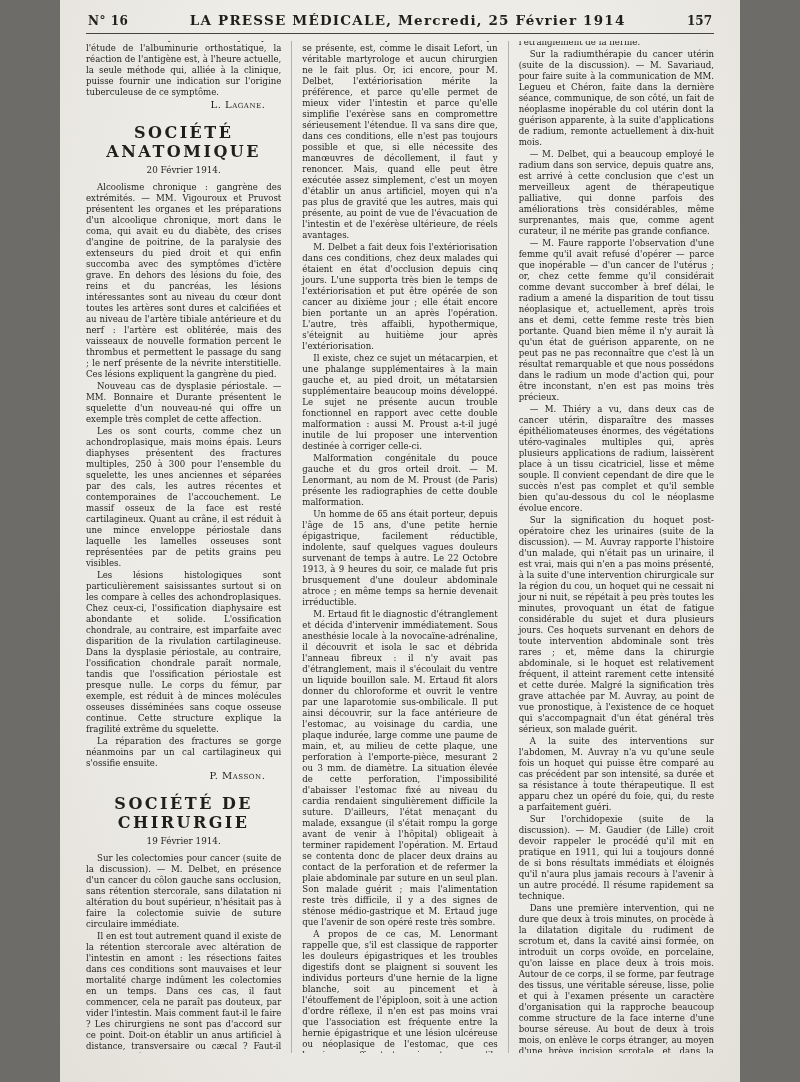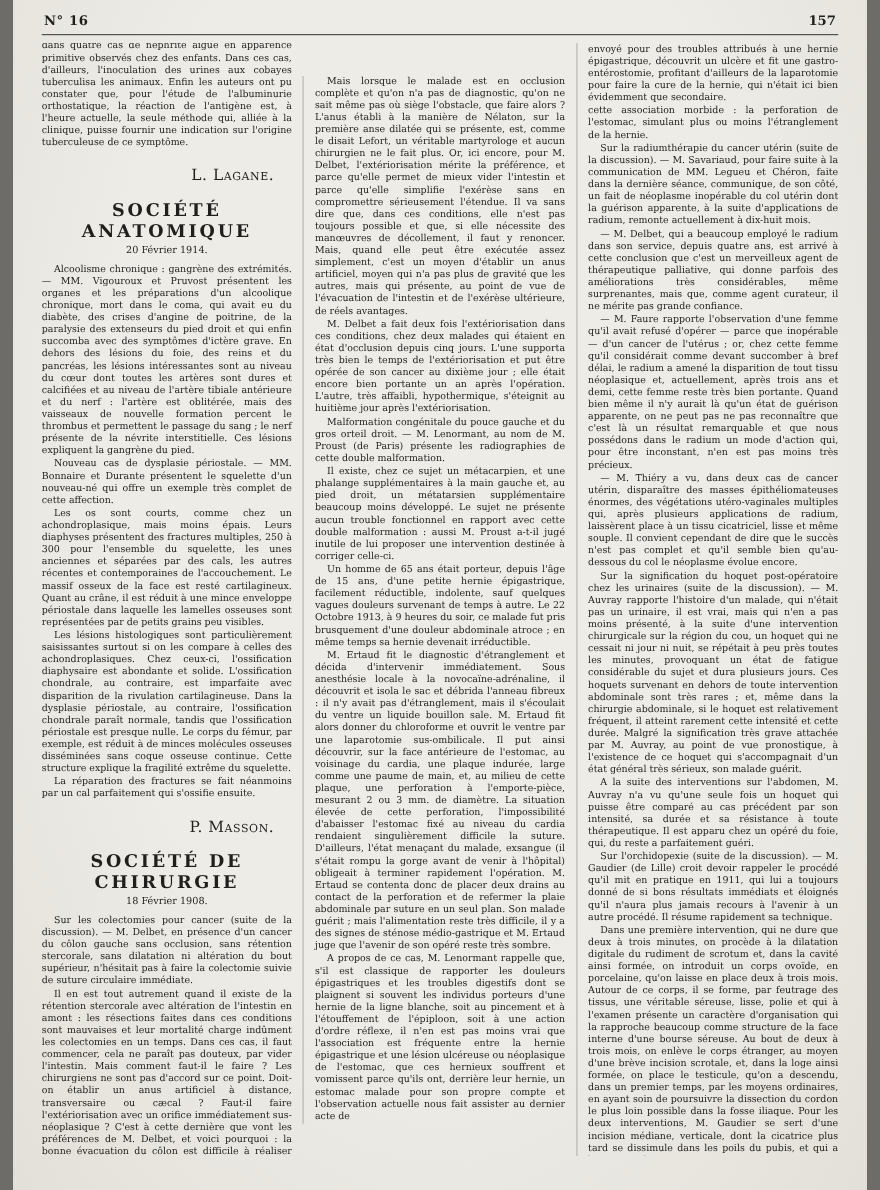--- a/index.html
+++ b/index.html
@@ -1,19 +1,19 @@
 <!DOCTYPE html>
 <html><head>
 <meta charset="utf-8">
 <style>
   * { box-sizing: border-box; }
   html, body { margin: 0; padding: 0; background: #6e6c68; }
   .page {
     position: relative;
-    width: 776px; height: 1082px;
+    width: 680px; height: 1082px;
     margin: 0 auto;
     background: #ebe9e3;
     background-image: radial-gradient(ellipse at 50% 38%, #eeece7 55%, #e2e0d8 100%);
     color: #201f1c;
     font-family: "DejaVu Serif", "Liberation Serif", serif;
     padding: 10px 26px 14px;
     overflow: hidden;
   }
   .masthead { display: flex; justify-content: space-between; align-items: baseline; padding: 2px 2px 0; }
   .issue  { font-size: 12px; font-weight: bold; letter-spacing: .5px; white-space: nowrap; }
@@ -23,54 +23,55 @@
   .cols { display: flex; height: 1012px; overflow: hidden; align-items: center; }
   .col { flex: 1 1 0; overflow: hidden; padding: 0 10px; }
   .col:first-child { padding-left: 0; }
   .col:last-child  { padding-right: 0; }
   .col + .col { border-left: 1px solid #b5b1a8; }
   p.body-p { margin: 0 0 1px; font-size: 8.6px; line-height: 1.28; text-align: justify; text-indent: 11px; }
   p.noindent { text-indent: 0; }
   .lead { font-weight: normal; }
   .section { margin: 13px 0 4px; font-size: 16px; font-weight: bold; letter-spacing: 2.5px; text-align: center; }
   .date { font-size: 8.8px; text-align: center; margin: 0 0 7px; }
-  .sig { font-size: 14px; text-align: right; padding-right: 16px; margin: 16px 0 5px; font-variant: small-caps; letter-spacing: .5px; }
+  .sig { font-size: 10px; text-align: right; padding-right: 16px; margin: 1px 0 5px; font-variant: small-caps; letter-spacing: .5px; }
 </style>
 </head>
 <body>
 
 <div class="page">
   <header class="masthead">
     <span class="issue">N° 16</span>
+    <span class="title">LA PRESSE MÉDICALE, Mercredi, 25 Février 1914</span>
     <span class="pageno">157</span>
   </header>
   <div class="rule"></div>
   <main class="cols">
       <div class="col">
         <p class="body-p noindent">euse, quelle que soit d'ailleurs la nature anatomique des lésions.</p>
         <p class="body-p">La réaction de l'antigène est également positive dans les cas de néphrites aiguës survenues chez des tuberculeux pulmonaires. Il en a été de même dans quatre cas de néphrite aiguë en apparence primitive observés chez des enfants. Dans ces cas, d'ailleurs, l'inoculation des urines aux cobayes tuberculisa les animaux. Enfin les auteurs ont pu constater que, pour l'étude de l'albuminurie orthostatique, la réaction de l'antigène est, à l'heure actuelle, la seule méthode qui, alliée à la clinique, puisse fournir une indication sur l'origine tuberculeuse de ce symptôme.</p>
         <div class="sig">L. Lagane.</div>
         <h2 class="section">SOCIÉTÉ ANATOMIQUE</h2>
         <div class="date">20 Février 1914.</div>
         <p class="body-p"><b class="lead">Alcoolisme chronique : gangrène des extrémités.</b> <span>— MM. Vigouroux et Pruvost présentent les organes et les préparations d'un alcoolique chronique, mort dans le coma, qui avait eu du diabète, des crises d'angine de poitrine, de la paralysie des extenseurs du pied droit et qui enfin succomba avec des symptômes d'ictère grave. En dehors des lésions du foie, des reins et du pancréas, les lésions intéressantes sont au niveau du cœur dont toutes les artères sont dures et calcifiées et au niveau de l'artère tibiale antérieure et du nerf : l'artère est oblitérée, mais des vaisseaux de nouvelle formation percent le thrombus et permettent le passage du sang ; le nerf présente de la névrite interstitielle. Ces lésions expliquent la gangrène du pied.</span></p>
         <p class="body-p"><b class="lead">Nouveau cas de dysplasie périostale.</b> <span>— MM. Bonnaire et Durante présentent le squelette d'un nouveau-né qui offre un exemple très complet de cette affection.</span></p>
         <p class="body-p">Les os sont courts, comme chez un achondroplasique, mais moins épais. Leurs diaphyses présentent des fractures multiples, 250 à 300 pour l'ensemble du squelette, les unes anciennes et séparées par des cals, les autres récentes et contemporaines de l'accouchement. Le massif osseux de la face est resté cartilagineux. Quant au crâne, il est réduit à une mince enveloppe périostale dans laquelle les lamelles osseuses sont représentées par de petits grains peu visibles.</p>
         <p class="body-p">Les lésions histologiques sont particulièrement saisissantes surtout si on les compare à celles des achondroplasiques. Chez ceux-ci, l'ossification diaphysaire est abondante et solide. L'ossification chondrale, au contraire, est imparfaite avec disparition de la rivulation cartilagineuse. Dans la dysplasie périostale, au contraire, l'ossification chondrale paraît normale, tandis que l'ossification périostale est presque nulle. Le corps du fémur, par exemple, est réduit à de minces molécules osseuses disséminées sans coque osseuse continue. Cette structure explique la fragilité extrême du squelette.</p>
-        <p class="body-p">La réparation des fractures se fait néanmoins par un cal parfaitement qui s'ossifie ensuite.</p>
+        <p class="body-p">La réparation des fractures se gorge néanmoins par un cal cartilagineux qui s'ossifie ensuite.</p>
         <div class="sig">P. Masson.</div>
         <h2 class="section">SOCIÉTÉ DE CHIRURGIE</h2>
-        <div class="date">18 Février 1908.</div>
+        <div class="date">19 Février 1914.</div>
         <p class="body-p"><b class="lead">Sur les colectomies pour cancer</b> <span>(suite de la discussion). — M. Delbet, en présence d'un cancer du côlon gauche sans occlusion, sans rétention stercorale, sans dilatation ni altération du bout supérieur, n'hésitait pas à faire la colectomie suivie de suture circulaire immédiate.</span></p>
         <p class="body-p">Il en est tout autrement quand il existe de la rétention stercorale avec altération de l'intestin en amont : les résections faites dans ces conditions sont mauvaises et leur mortalité charge indûment les colectomies en un temps. Dans ces cas, il faut commencer, cela ne paraît pas douteux, par vider l'intestin. Mais comment faut-il le faire ? Les chirurgiens ne sont pas d'accord sur ce point. Doit-on établir un anus artificiel à distance, transversaire ou cæcal ? Faut-il faire l'extériorisation avec un orifice immédiatement sus-néoplasique ? C'est à cette dernière que vont les préférences de M. Delbet, et voici pourquoi : la bonne évacuation du côlon est difficile à réaliser par l'anus à distance ; au contraire, elle se fait très bien quand l'orifice est situé sur l'anse cancéreuse extériorisée ; d'autre part, on ne peut nier que l'extériorisation simplifie l'exérèse du néoplasme et la rend très bénigne.</p>
       </div>
       <div class="col">
         <p class="body-p">Mais lorsque le malade est en occlusion complète et qu'on n'a pas de diagnostic, qu'on ne sait même pas où siège l'obstacle, que faire alors ? L'anus établi à la manière de Nélaton, sur la première anse dilatée qui se présente, est, comme le disait Lefort, un véritable martyrologe et aucun chirurgien ne le fait plus. Or, ici encore, pour M. Delbet, l'extériorisation mérite la préférence, et parce qu'elle permet de mieux vider l'intestin et parce qu'elle simplifie l'exérèse sans en compromettre sérieusement l'étendue. Il va sans dire que, dans ces conditions, elle n'est pas toujours possible et que, si elle nécessite des manœuvres de décollement, il faut y renoncer. Mais, quand elle peut être exécutée assez simplement, c'est un moyen d'établir un anus artificiel, moyen qui n'a pas plus de gravité que les autres, mais qui présente, au point de vue de l'évacuation de l'intestin et de l'exérèse ultérieure, de réels avantages.</p>
         <p class="body-p">M. Delbet a fait deux fois l'extériorisation dans ces conditions, chez deux malades qui étaient en état d'occlusion depuis cinq jours. L'une supporta très bien le temps de l'extériorisation et put être opérée de son cancer au dixième jour ; elle était encore bien portante un an après l'opération. L'autre, très affaibli, hypothermique, s'éteignit au huitième jour après l'extériorisation.</p>
+        <p class="body-p">Il existe, chez ce sujet un métacarpien, et une phalange supplémentaires à la main gauche et, au pied droit, un métatarsien supplémentaire beaucoup moins développé. Le sujet ne présente aucun trouble fonctionnel en rapport avec cette double malformation : aussi M. Proust a-t-il jugé inutile de lui proposer une intervention destinée à corriger celle-ci.</p>
         <p class="body-p"><b class="lead">Malformation congénitale du pouce gauche et du gros orteil droit.</b> <span>— M. Lenormant, au nom de M. Proust (de Paris) présente les radiographies de cette double malformation.</span></p>
-        <p class="body-p">Il existe, chez ce sujet un métacarpien, et une phalange supplémentaires à la main gauche et, au pied droit, un métatarsien supplémentaire beaucoup moins développé. Le sujet ne présente aucun trouble fonctionnel en rapport avec cette double malformation : aussi M. Proust a-t-il jugé inutile de lui proposer une intervention destinée à corriger celle-ci.</p>
         <p class="body-p">Un homme de 65 ans était porteur, depuis l'âge de 15 ans, d'une petite hernie épigastrique, facilement réductible, indolente, sauf quelques vagues douleurs survenant de temps à autre. Le 22 Octobre 1913, à 9 heures du soir, ce malade fut pris brusquement d'une douleur abdominale atroce ; en même temps sa hernie devenait irréductible.</p>
         <p class="body-p">M. Ertaud fit le diagnostic d'étranglement et décida d'intervenir immédiatement. Sous anesthésie locale à la novocaïne-adrénaline, il découvrit et isola le sac et débrida l'anneau fibreux : il n'y avait pas d'étranglement, mais il s'écoulait du ventre un liquide bouillon sale. M. Ertaud fit alors donner du chloroforme et ouvrit le ventre par une laparotomie sus-ombilicale. Il put ainsi découvrir, sur la face antérieure de l'estomac, au voisinage du cardia, une plaque indurée, large comme une paume de main, et, au milieu de cette plaque, une perforation à l'emporte-pièce, mesurant 2 ou 3 mm. de diamètre. La situation élevée de cette perforation, l'impossibilité d'abaisser l'estomac fixé au niveau du cardia rendaient singulièrement difficile la suture. D'ailleurs, l'état menaçant du malade, exsangue (il s'était rompu la gorge avant de venir à l'hôpital) obligeait à terminer rapidement l'opération. M. Ertaud se contenta donc de placer deux drains au contact de la perforation et de refermer la plaie abdominale par suture en un seul plan. Son malade guérit ; mais l'alimentation reste très difficile, il y a des signes de sténose médio-gastrique et M. Ertaud juge que l'avenir de son opéré reste très sombre.</p>
         <p class="body-p">A propos de ce cas, M. Lenormant rappelle que, s'il est classique de rapporter les douleurs épigastriques et les troubles digestifs dont se plaignent si souvent les individus porteurs d'une hernie de la ligne blanche, soit au pincement et à l'étouffement de l'épiploon, soit à une action d'ordre réflexe, il n'en est pas moins vrai que l'association est fréquente entre la hernie épigastrique et une lésion ulcéreuse ou néoplasique de l'estomac, que ces hernieux souffrent et vomissent parce qu'ils ont, derrière leur hernie, un estomac malade pour son propre compte et l'observation actuelle nous fait assister au dernier acte de</p>
       </div>
       <div class="col">
         <p class="body-p">— M. Routier, chez un malade qui lui avait été envoyé pour des troubles attribués à une hernie épigastrique, découvrit un ulcère et fit une gastro-entérostomie, profitant d'ailleurs de la laparotomie pour faire la cure de la hernie, qui n'était ici bien évidemment que secondaire.</p>
         <p class="body-p noindent">cette association morbide : la perforation de l'estomac, simulant plus ou moins l'étranglement de la hernie.</p>
         <p class="body-p"><b class="lead">Sur la radiumthérapie du cancer utérin</b> <span>(suite de la discussion). — M. Savariaud, pour faire suite à la communication de MM. Legueu et Chéron, faite dans la dernière séance, communique, de son côté, un fait de néoplasme inopérable du col utérin dont la guérison apparente, à la suite d'applications de radium, remonte actuellement à dix-huit mois.</span></p>
         <p class="body-p">— M. Delbet, qui a beaucoup employé le radium dans son service, depuis quatre ans, est arrivé à cette conclusion que c'est un merveilleux agent de thérapeutique palliative, qui donne parfois des améliorations très considérables, même surprenantes, mais que, comme agent curateur, il ne mérite pas grande confiance.</p>
         <p class="body-p">— M. Faure rapporte l'observation d'une femme qu'il avait refusé d'opérer — parce que inopérable — d'un cancer de l'utérus ; or, chez cette femme qu'il considérait comme devant succomber à bref délai, le radium a amené la disparition de tout tissu néoplasique et, actuellement, après trois ans et demi, cette femme reste très bien portante. Quand bien même il n'y aurait là qu'un état de guérison apparente, on ne peut pas ne pas reconnaître que c'est là un résultat remarquable et que nous possédons dans le radium un mode d'action qui, pour être inconstant, n'en est pas moins très précieux.</p>

